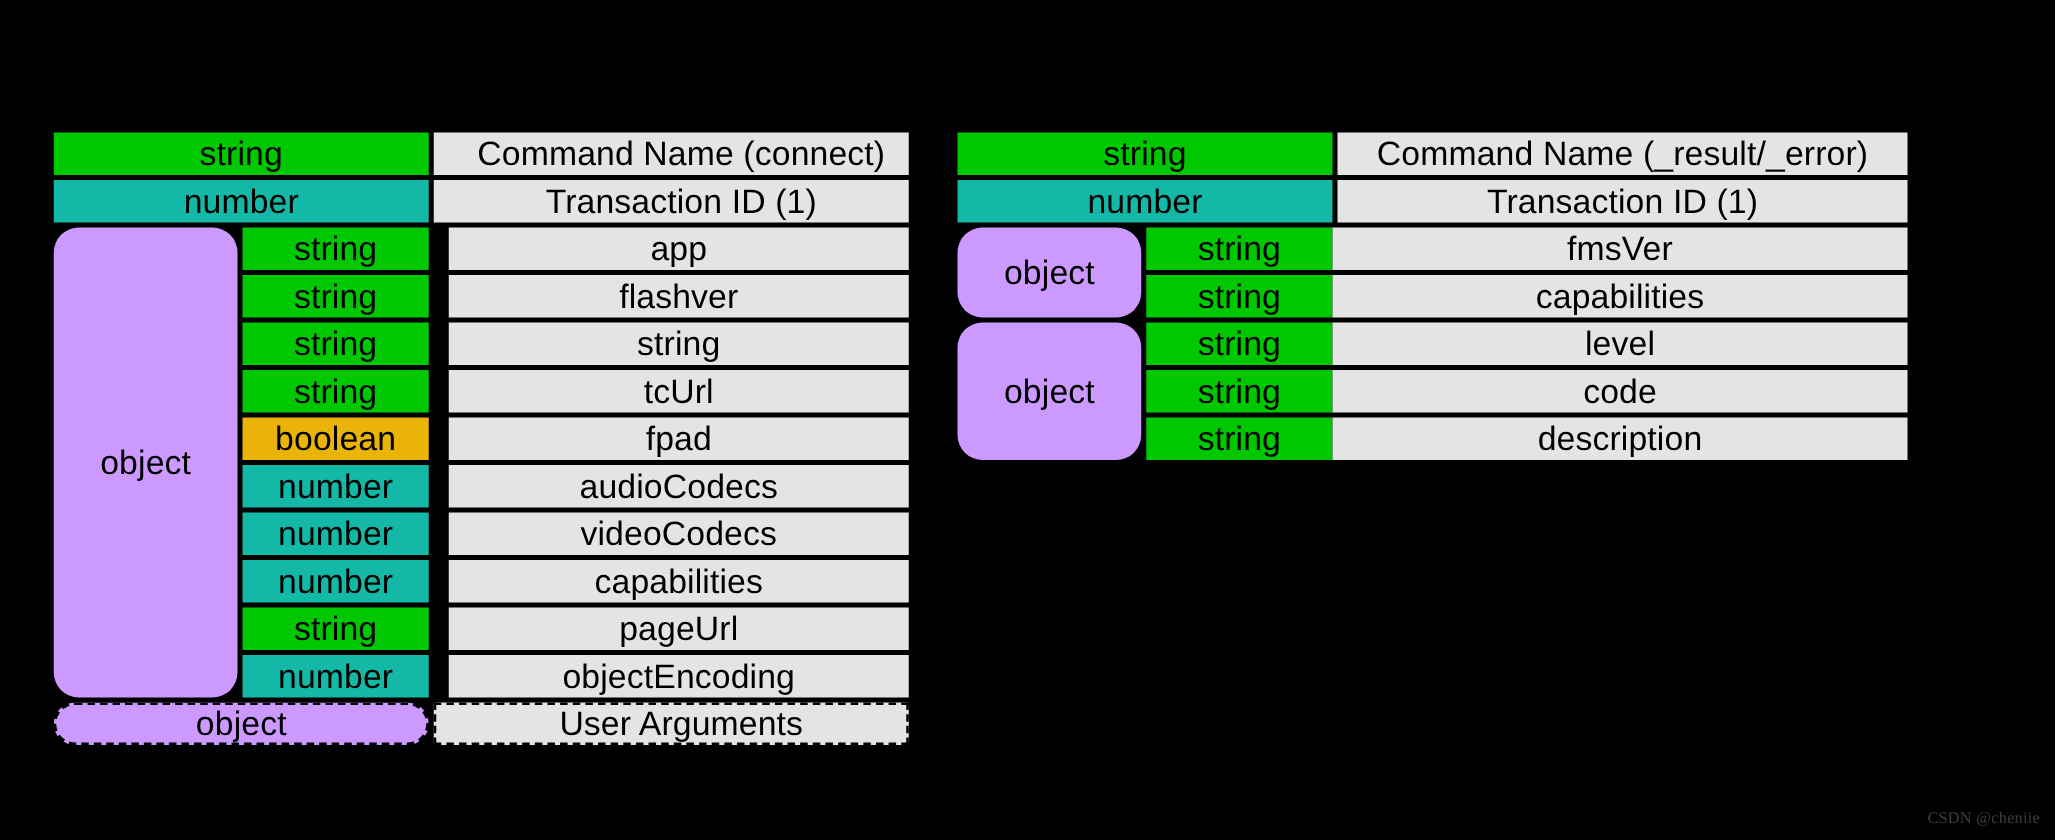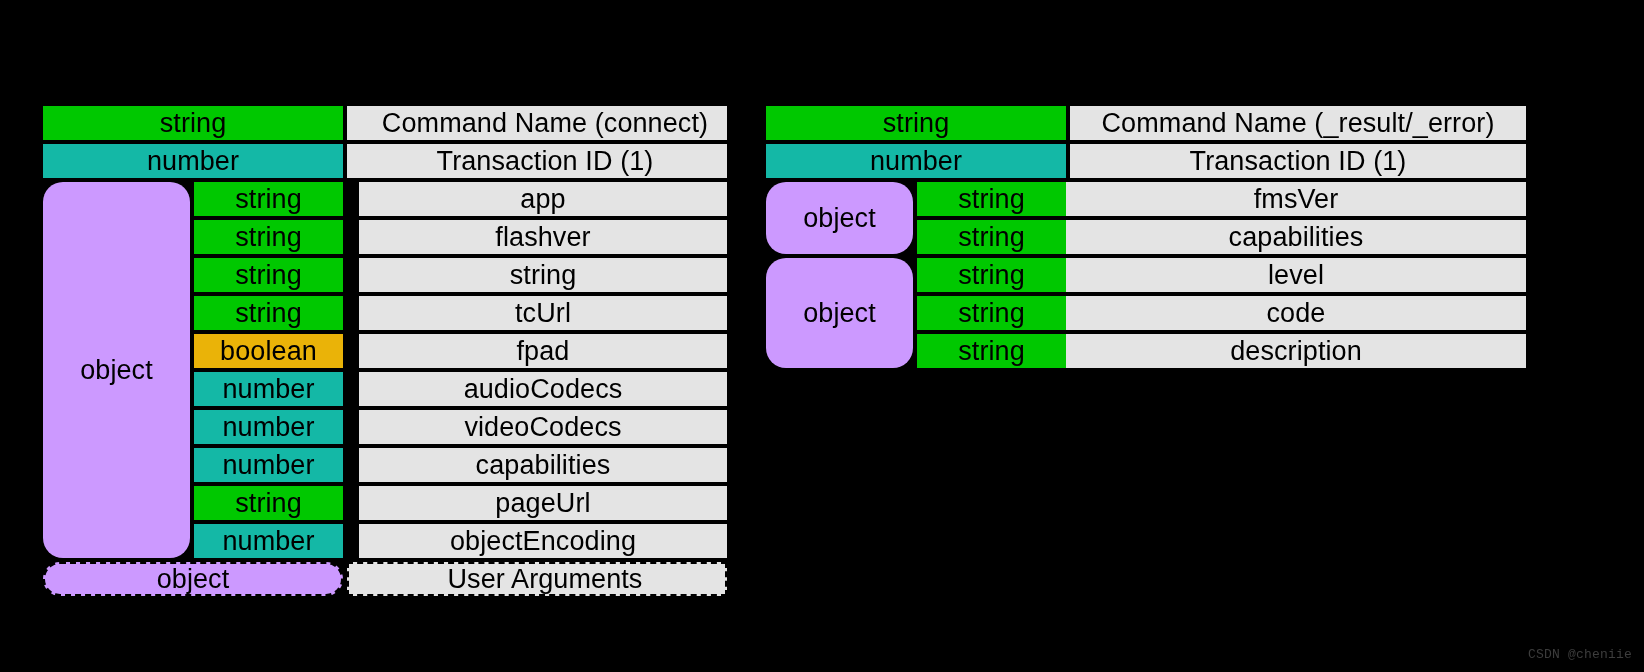--- a/index.html
+++ b/index.html
@@ -100,21 +100,21 @@
     border: 2px dashed #000000;
   }
   .optional .col-type-wide { width: 300px; flex: 0 0 300px; }
 
   .watermark {
     position: absolute;
     right: 12px;
     bottom: 10px;
     color: #3d3d3d;
     font-size: 13px;
-    font-family: Liberation Mono, monospace;
+    font-family: Liberation Serif, serif;
     letter-spacing: 0.2px;
   }
 </style>
 </head>
 <body>
 
 <div class="diagram" id="diagram-connect">
     <div class="row">
       <div class="cell h-row col-type-wide type-string">string</div>
       <div class="cell h-row desc col-desc-wide">Command Name (connect)</div>

